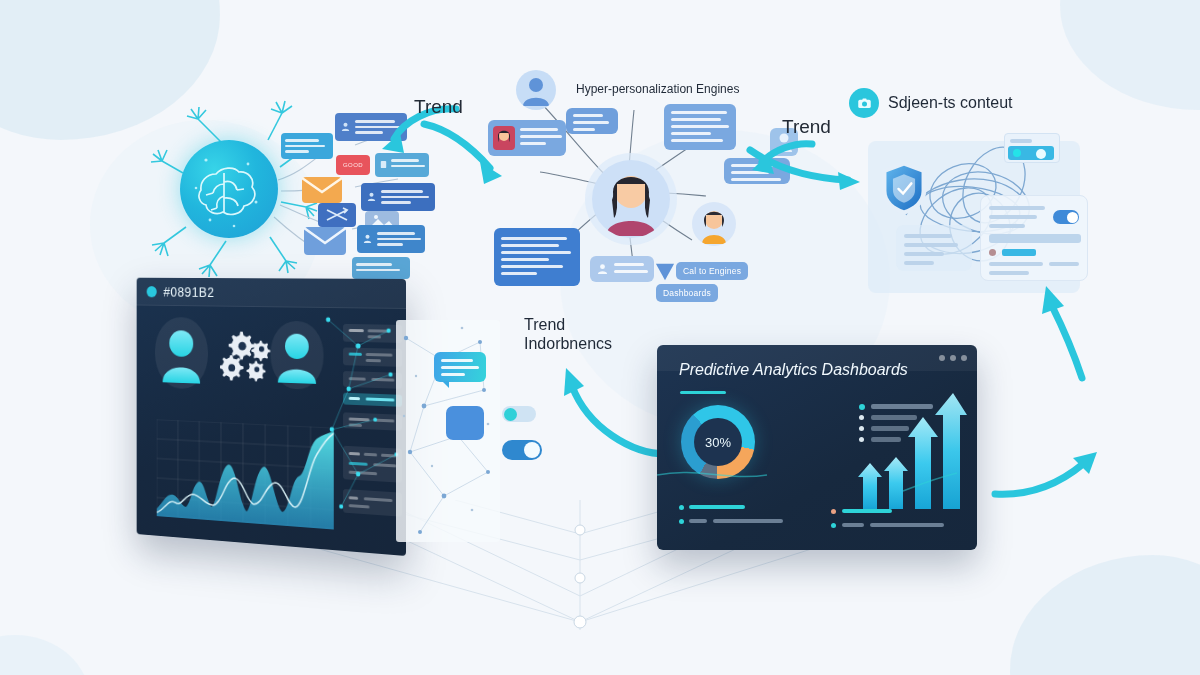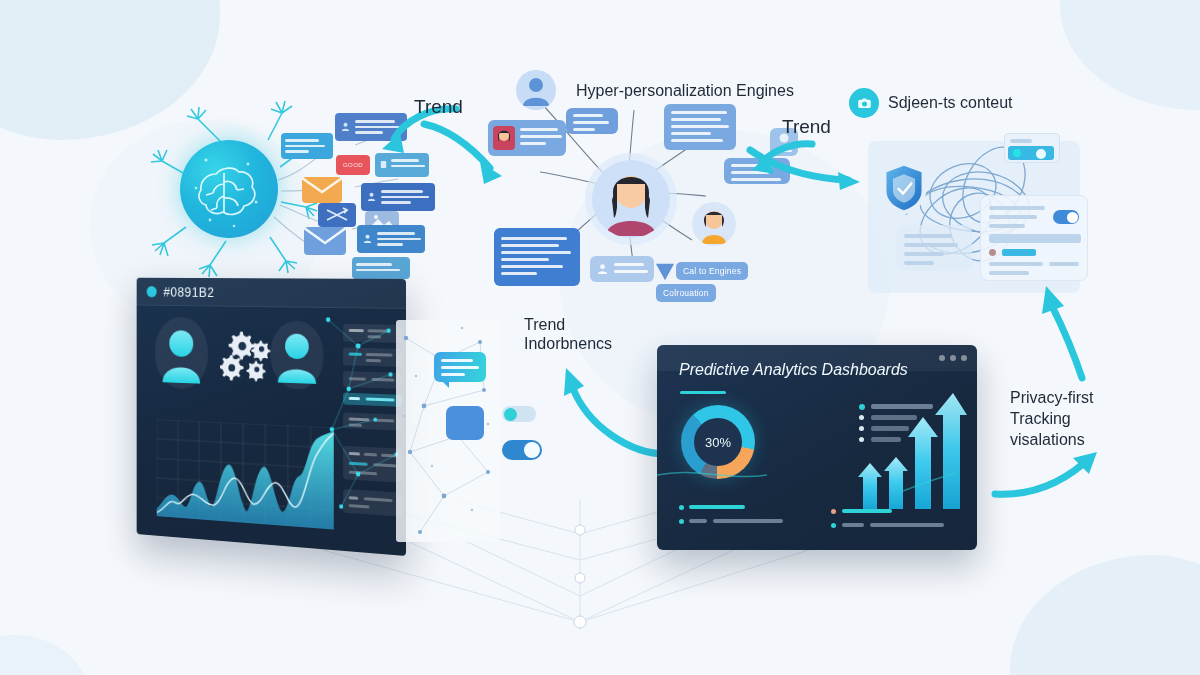--- a/index.html
+++ b/index.html
@@ -382,24 +382,24 @@
           <path d="M2 13 C2 9 12 9 12 13 Z" fill="#f4f9fe"></path>
       </svg>
       <div class="ln" style="width:30px;margin-left:24px;margin-top:7px"></div>
       <div class="ln" style="width:34px;margin-left:24px"></div>
     </div>
 
     <svg viewBox="0 0 24 22" style="position:absolute;left:174px;top:202px;width:22px;height:20px">
       <path d="M2 2 L22 2 L12 20 Z" fill="#5f93d8"></path>
     </svg>
     <div class="pill" style="left:196px;top:202px">Cal to Engines</div>
-    <div class="pill" style="left:176px;top:224px">Colrouation</div>
+    <div class="pill" style="left:176px;top:224px">Dashboards</div>
   </div>
 
-  <div class="lbl" style="left:576px;top:82px;font-size:16px">Hyper-personalization Engines</div>
+  <div class="lbl" style="left:576px;top:82px;font-size:12px">Hyper-personalization Engines</div>
 
   <svg class="arrow" style="left:742px;top:132px;width:130px;height:70px" viewBox="0 0 130 70">
     <path d="M8 18 C34 36 64 46 106 48" fill="none" stroke="#2ac6dd" stroke-width="7" stroke-linecap="round"></path>
     <path d="M96 40 L118 50 L98 58 Z" fill="#2ac6dd"></path>
   </svg>
   <svg class="arrow" style="left:742px;top:130px;width:80px;height:50px" viewBox="0 0 80 50">
     <path d="M70 14 C52 12 32 20 20 32" fill="none" stroke="#2ac6dd" stroke-width="7" stroke-linecap="round"></path>
     <path d="M26 24 L10 40 L32 44 Z" fill="#2ac6dd"></path>
   </svg>
   <div class="lbl lbl-trend" style="left:782px;top:116px">Trend</div>
@@ -709,21 +709,18 @@
     <svg viewBox="0 0 320 205" style="position:absolute;inset:0">
       <path d="M0 130 C40 122 70 136 110 130" fill="none" stroke="#2ed3d8" stroke-width="1.6" opacity=".55"></path>
       <path d="M300 128 C276 134 262 140 246 146" fill="none" stroke="#2ed3d8" stroke-width="1.6" opacity=".5"></path>
     </svg>
   </div>
 
   <svg class="arrow" style="left:1028px;top:280px;width:70px;height:110px" viewBox="0 0 70 110">
     <path d="M54 98 C44 68 34 46 24 26" fill="none" stroke="#2ac6dd" stroke-width="7" stroke-linecap="round"></path>
     <path d="M14 34 L18 6 L36 26 Z" fill="#2ac6dd"></path>
   </svg>
-  <div class="lbl" style="left:1010px;top:388px;font-size:16px;line-height:1.3">Privacy-first
-Tracking
-visalations</div>
   <svg class="arrow" style="left:985px;top:440px;width:130px;height:70px" viewBox="0 0 130 70">
     <path d="M10 54 C44 56 74 44 98 24" fill="none" stroke="#2ac6dd" stroke-width="7" stroke-linecap="round"></path>
     <path d="M88 18 L112 12 L104 34 Z" fill="#2ac6dd"></path>
   </svg>
 
 </div>
 
 </body></html>

